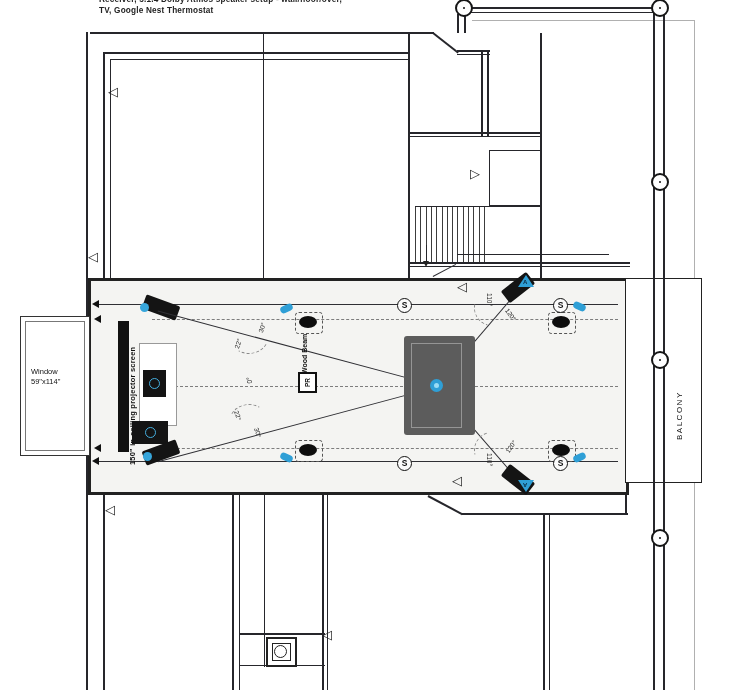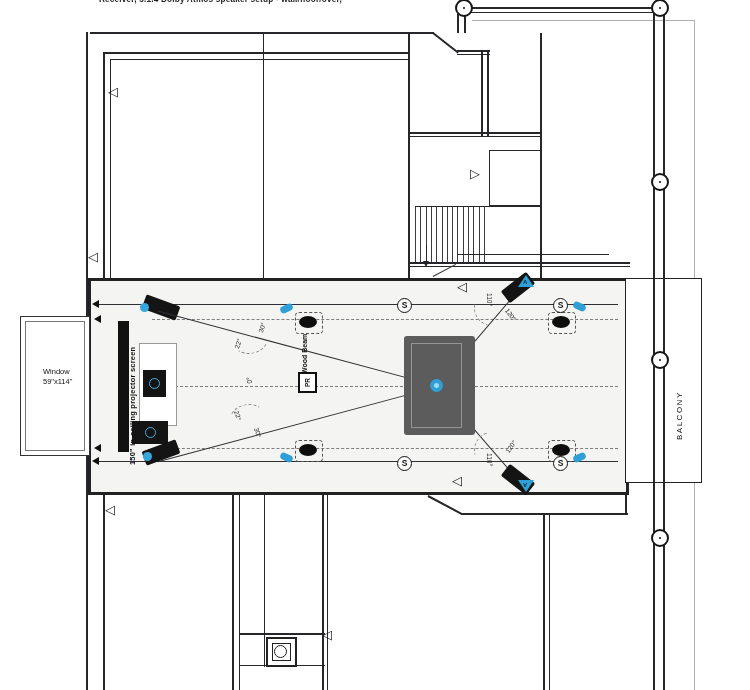--- a/index.html
+++ b/index.html
@@ -23,20 +23,21 @@
   .ah{position:absolute;width:0;height:0;}
   .ang{position:absolute;font-size:6.5px;color:#222;white-space:nowrap;}
 </style>
 </head>
 <body>
 
 <div id="canvas">
 
   <div class="ab" style="left:99px;top:-6px;width:390px;font-size:8.2px;font-weight:600;color:#222;line-height:1.35;letter-spacing:.2px;">
     <div>Receiver, 5.1.4 Dolby Atmos speaker setup - wall/floor/over,</div>
+    <div>TV, Google Nest Thermostat</div>
   </div>
 
   <div class="w" style="left:86px;top:32px;width:2px;height:658px;"></div>
   <div class="w" style="left:90px;top:32px;width:344px;height:2px;"></div>
   <div class="ln" style="left:433px;top:32px;width:32px;height:2px;transform:rotate(38deg);background:#26262b;"></div>
   <div class="w" style="left:457px;top:50px;width:33px;height:2px;"></div>
   <div class="w" style="left:457px;top:54px;width:33px;height:1px;"></div>
   <div class="w" style="left:103px;top:52px;width:2px;height:228px;"></div>
   <div class="w" style="left:110px;top:59px;width:1px;height:221px;"></div>
   <div class="w" style="left:104px;top:52px;width:304px;height:2px;"></div>
@@ -70,21 +71,21 @@
 
   <span class="tri" style="left:108px;top:85px;">◁</span>
   <span class="tri" style="left:88px;top:250px;">◁</span>
   <span class="tri" style="left:105px;top:503px;">◁</span>
   <span class="tri" style="left:322px;top:628px;">◁</span>
 
   <div class="ab" style="left:88px;top:278px;width:541px;height:217px;border:3px solid #222;background:#f4f4f2;box-sizing:border-box;"></div>
 
   <div class="ab" style="left:20px;top:316px;width:70px;height:140px;border:1.5px solid #333;background:#fff;box-sizing:border-box;"></div>
   <div class="ab" style="left:25px;top:321px;width:60px;height:130px;border:1px solid #777;box-sizing:border-box;"></div>
-  <div class="ab" style="left:31px;top:367px;width:52px;font-size:7.5px;color:#111;line-height:1.35;margin-left:12px;">
+  <div class="ab" style="left:31px;top:367px;width:52px;font-size:7.5px;color:#111;line-height:1.35;">
     <div>Window</div>
     <div>59"x114"</div>
   </div>
 
   <div class="ln" style="left:96px;top:304px;width:522px;"></div>
   <div class="ln" style="left:96px;top:461px;width:522px;"></div>
   <div class="ah" style="left:92px;top:300px;border-top:4px solid transparent;border-bottom:4px solid transparent;border-right:7px solid #111;"></div>
   <div class="ah" style="left:92px;top:457px;border-top:4px solid transparent;border-bottom:4px solid transparent;border-right:7px solid #111;"></div>
   <div class="dash" style="left:152px;top:319px;width:466px;"></div>
   <div class="dash" style="left:150px;top:386px;width:468px;"></div>

